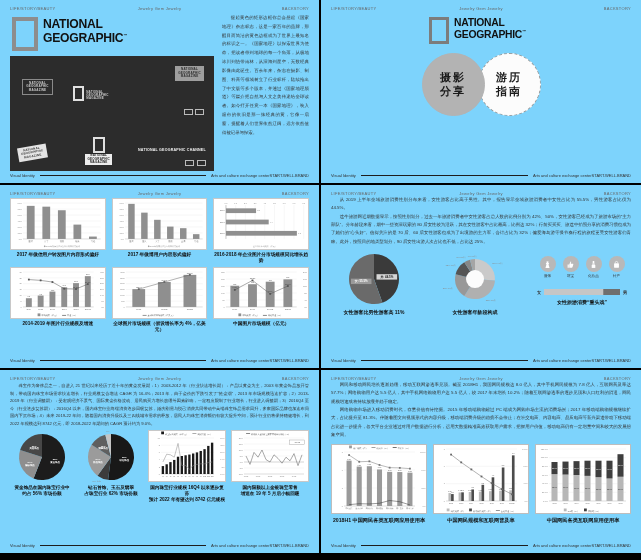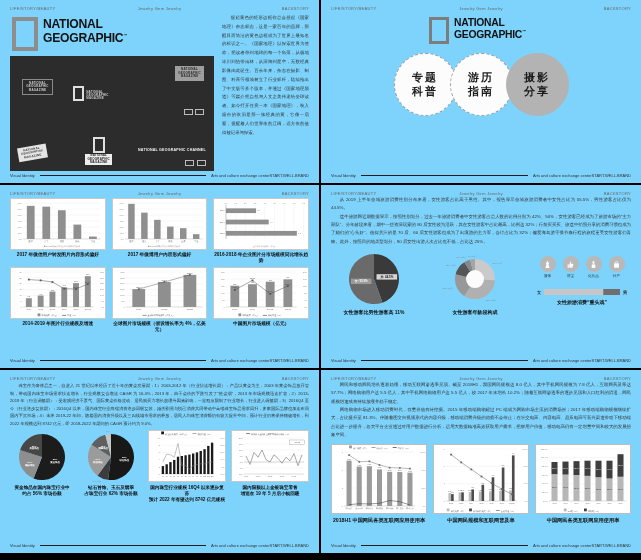--- a/index.html
+++ b/index.html
@@ -148,26 +148,24 @@
       <span class="hr">BACKSTORY</span>
     </div>
     <div class="s2-logo ng-logo">
       <div class="ng-rect"></div>
       <div class="ng-text">
         <div>NATIONAL</div>
         <div><span>GEOGRAPHIC</span><span class="tm">™</span></div>
       </div>
     </div>
     <div class="s2-circles">
-      <div class="circle ml">专题
-科普</div>
+      <div class="circle filled ml">摄影
+分享</div>
       <div class="circle ml">游历
 指南</div>
-      <div class="circle filled ml">摄影
-分享</div>
     </div>
     <div class="s-foot">
       <span>Visual Identity</span>
       <span class="rule"></span>
       <span>Arts and culture exchange center</span>
       <span class="fr">START.WELL.BRAND</span>
     </div>
   </section>
 
   <section class="slide">

